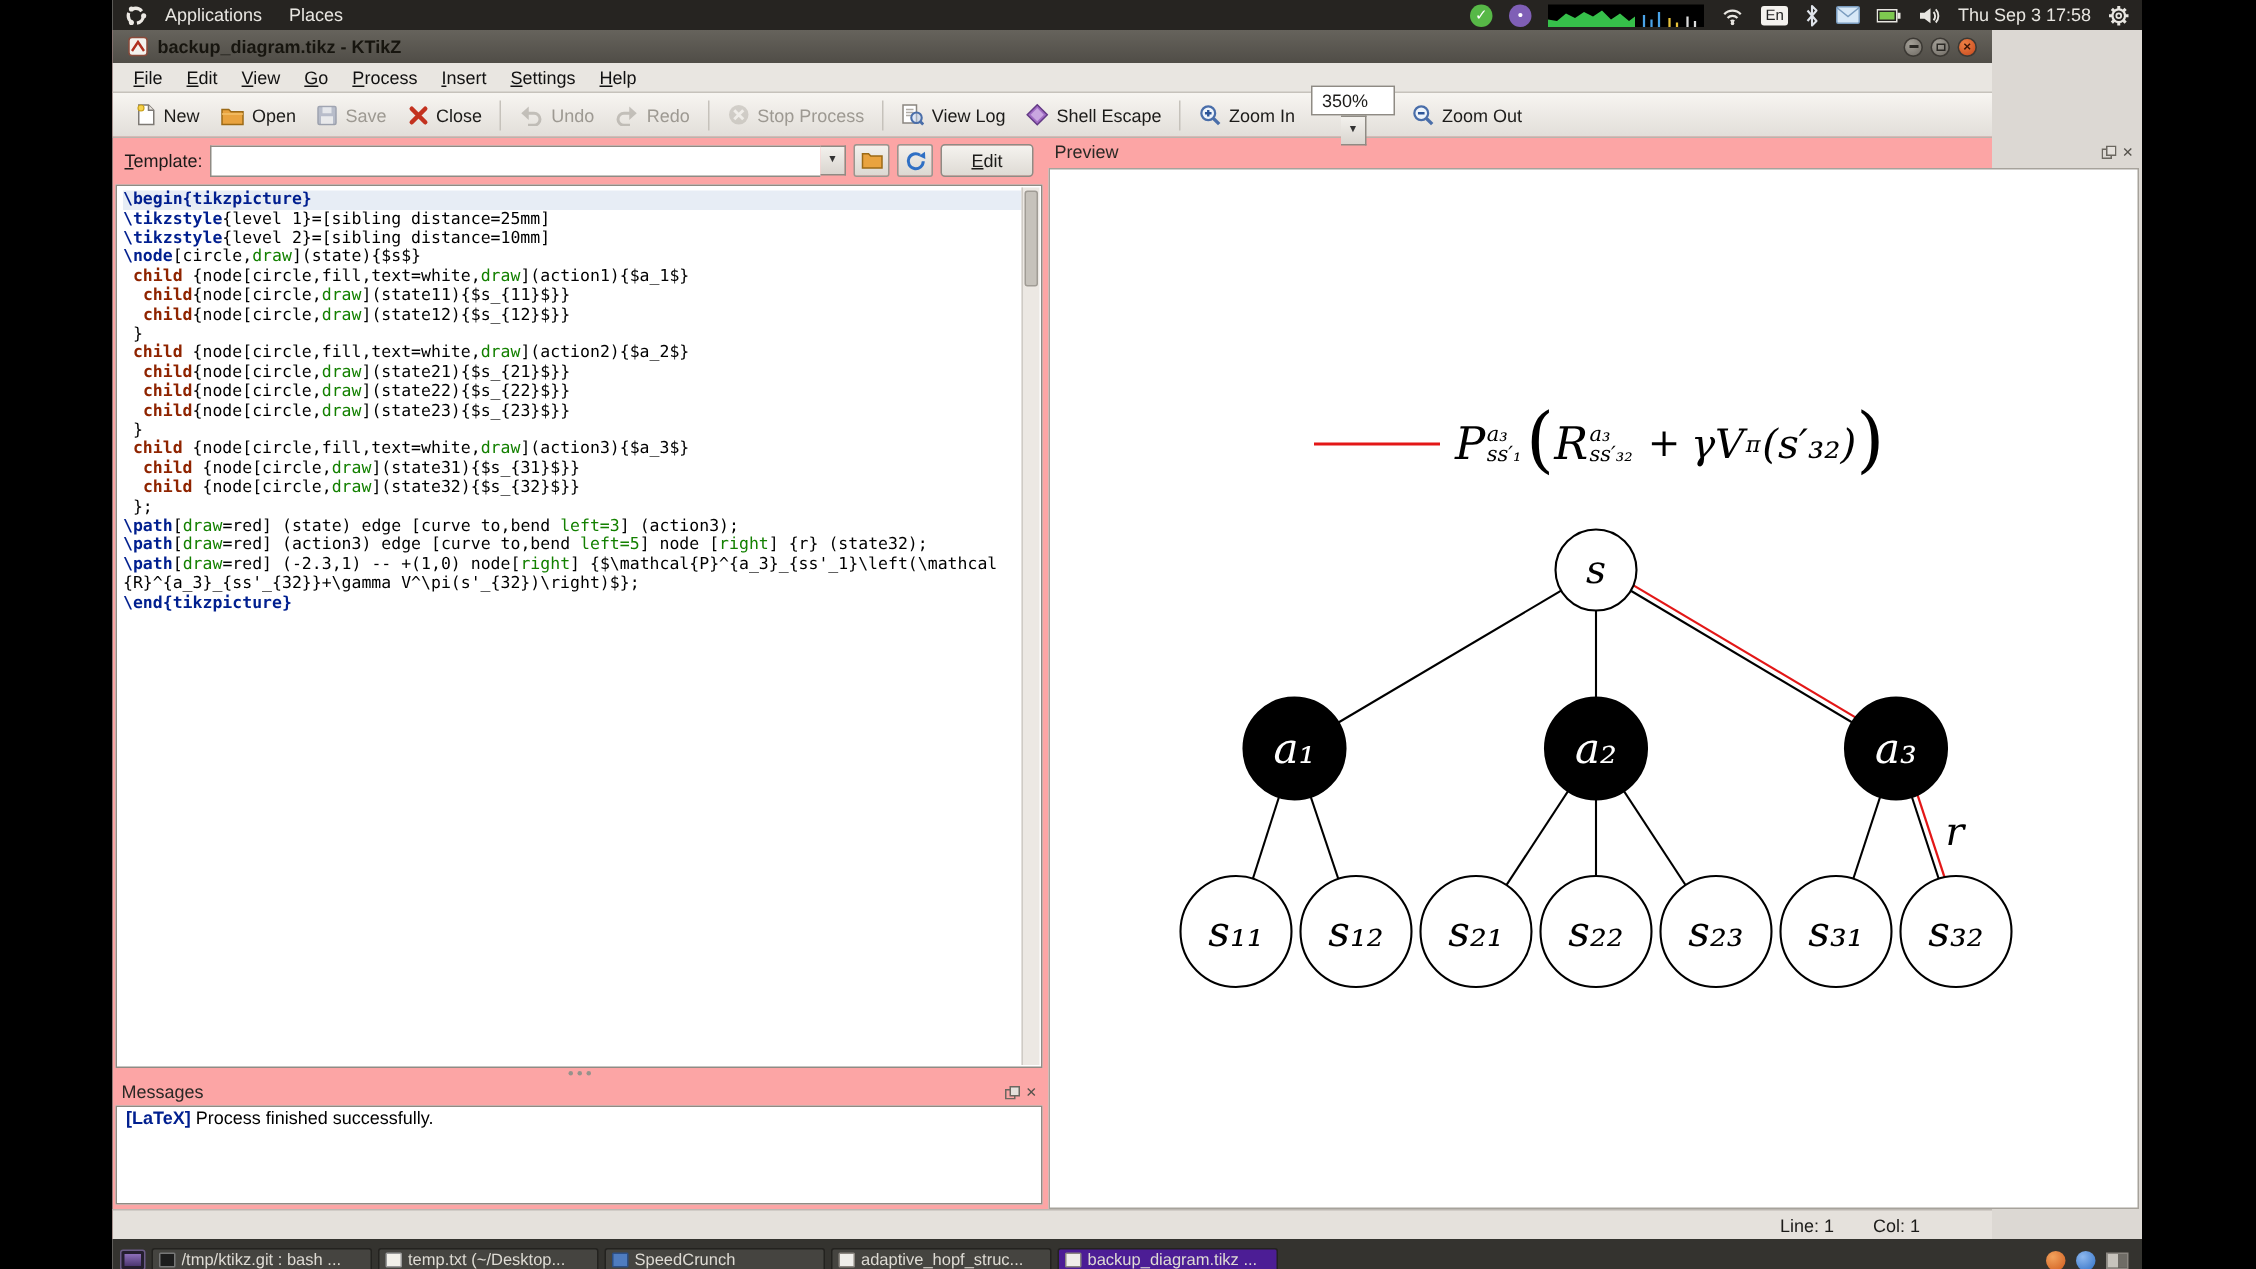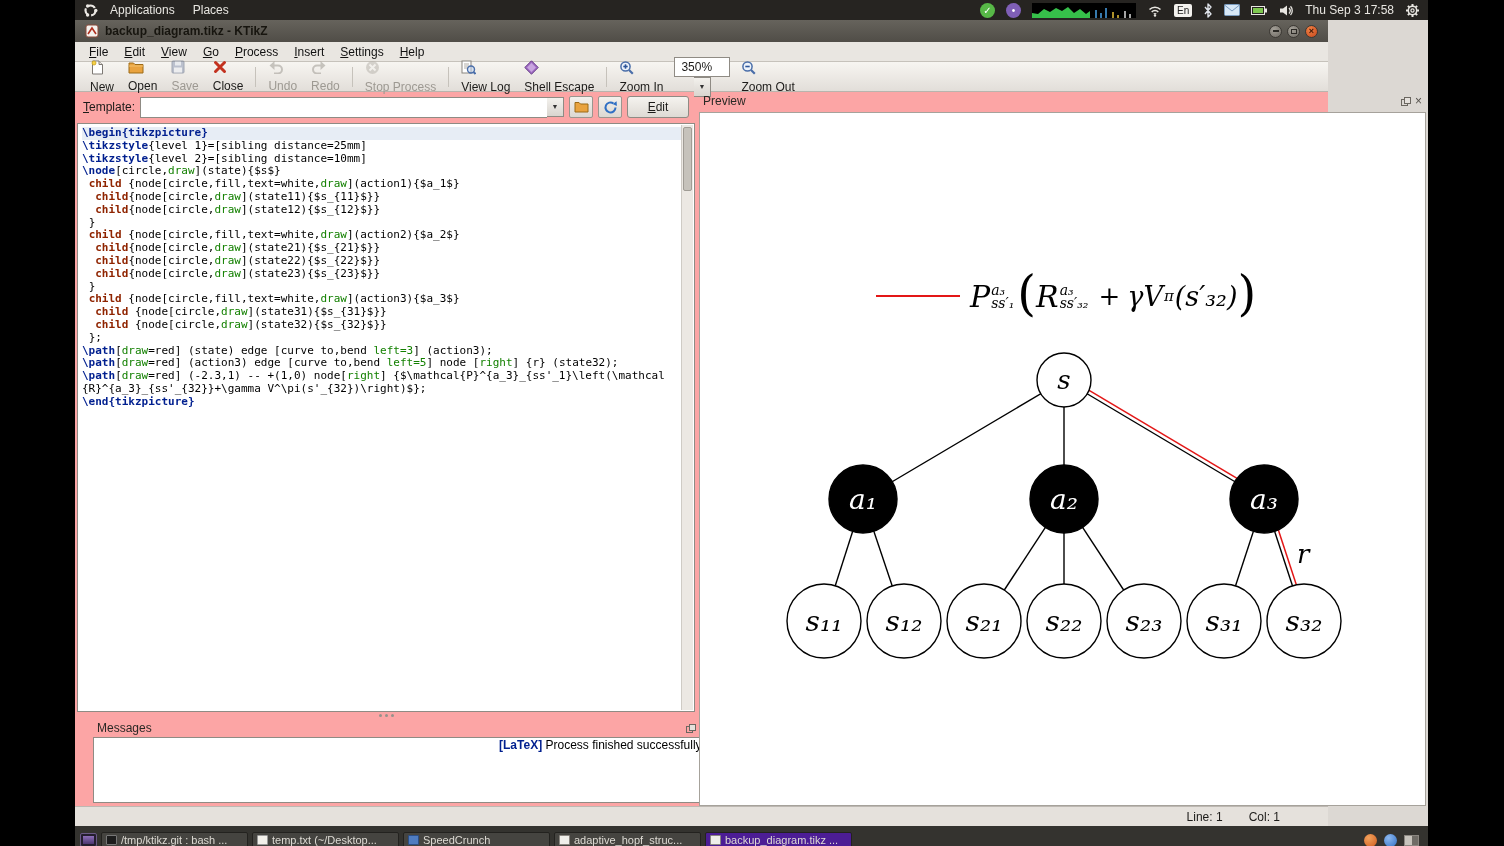--- a/index.html
+++ b/index.html
@@ -42,22 +42,22 @@
   #menubar { position:absolute; left:0; top:22px; width:100%; height:20px;
              background:#e9e6e1; border-bottom:1px solid #c6c2bb; display:flex;
              align-items:center; font-size:12px; color:#111; padding-left:6px; }
   .menu-item { display:block; padding:2px 8px; }
   .menu-item::first-letter { text-decoration:underline; }
 
   #toolbar { position:absolute; left:0; top:42px; width:100%; height:30px;
              background:linear-gradient(#f7f5f1,#e2ded9);
              border-bottom:1px solid #b9b4ad; display:flex; align-items:center;
              padding:0 8px; font-size:12px; color:#1c1b19; }
-  .tbtn { display:flex; align-items:flex-start; gap:5px; padding:3px 7px;
-          border-radius:3px; white-space:nowrap;flex-direction:column; }
+  .tbtn { display:flex; align-items:flex-end; gap:5px; padding:3px 7px;
+          border-radius:3px; white-space:nowrap; }
   .tbtn.disabled { color:#9d9992; }
   .tbtn.disabled svg { opacity:.55; }
   .tsep { width:1px; height:20px; background:#c6c2bb; margin:0 5px; }
   .zoom-combo { display:flex; align-items:center; margin:0 4px;flex-direction:column; }
   .combo-field { background:#fff; border:1px solid #8f8b84; height:20px;
                  display:flex; align-items:center; padding:0 6px; font-size:12px; }
   .combo-arrow { width:17px; height:20px; background:linear-gradient(#f3f1ed,#d9d5cf);
                  border:1px solid #8f8b84; border-left:none; display:flex;
                  align-items:center; justify-content:center; font-size:7px; color:#333; }
 
@@ -92,21 +92,21 @@
   .pl { color:#000; }
   #editor-scroll { position:absolute; top:1px; right:1px; bottom:1px; width:12px;
                    background:#ece8e3; border-left:1px solid #cfcbc5; }
   #editor-thumb { position:absolute; top:2px; left:1px; width:9px; height:64px;
                   background:#c6c2bb; border:1px solid #a09c95; border-radius:2px; }
 
   #h-splitter { position:absolute; left:0; top:620px; width:618px; height:7px;
                 display:flex; align-items:center; justify-content:center; gap:3px; }
   #h-splitter i { width:3px; height:3px; border-radius:50%; background:#96928b; }
 
-  #messages { position:absolute; left:16px; top:627px; width:618px; height:84px;text-align:right; }
+  #messages { position:absolute; left:0; top:627px; width:618px; height:84px; }
   .dock-header { height:18px; display:flex; align-items:center; font-size:12px;
                  color:#2a2925; padding:0 4px; }
   .dock-icons { margin-left:auto; display:flex; gap:4px; align-items:center; }
   .dock-x { font-size:12px; line-height:10px; color:#55524c; }
   #messages-body { position:absolute; left:0; top:18px; right:0; bottom:0;
                    background:#fff; border:1px solid #8f8b84; font-size:12px;
                    padding:0 6px; color:#000; }
   #messages-body .tag { font-weight:bold; color:#001f8f; }
 
   

